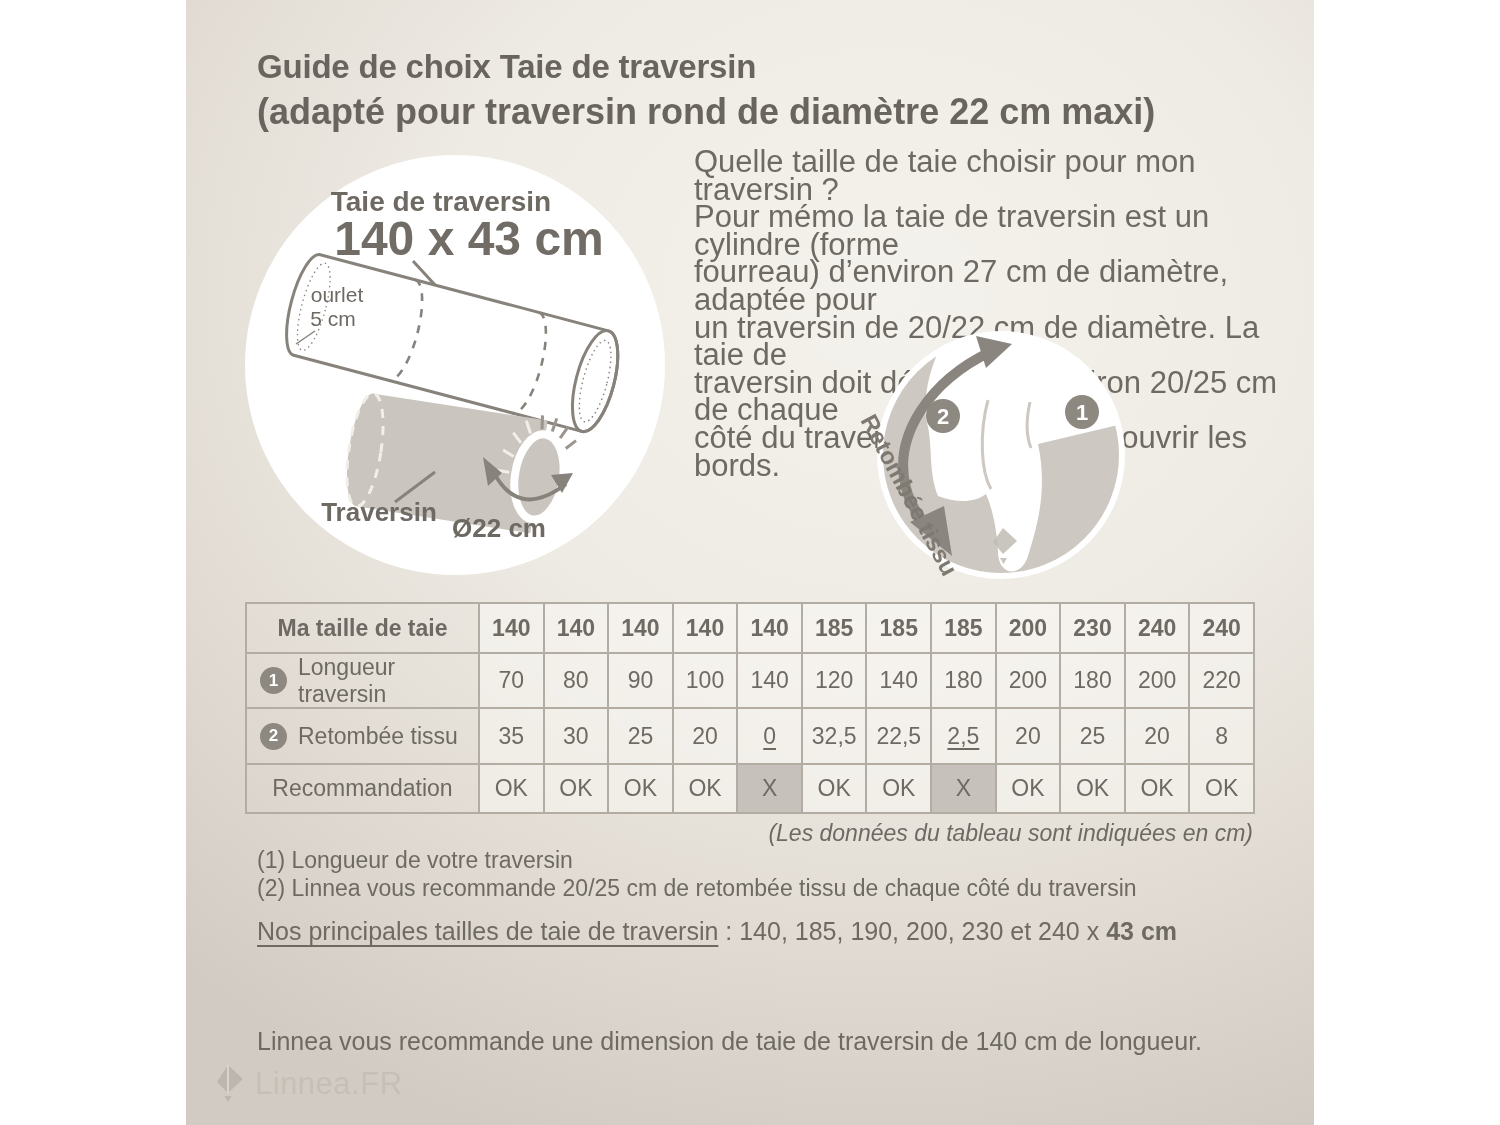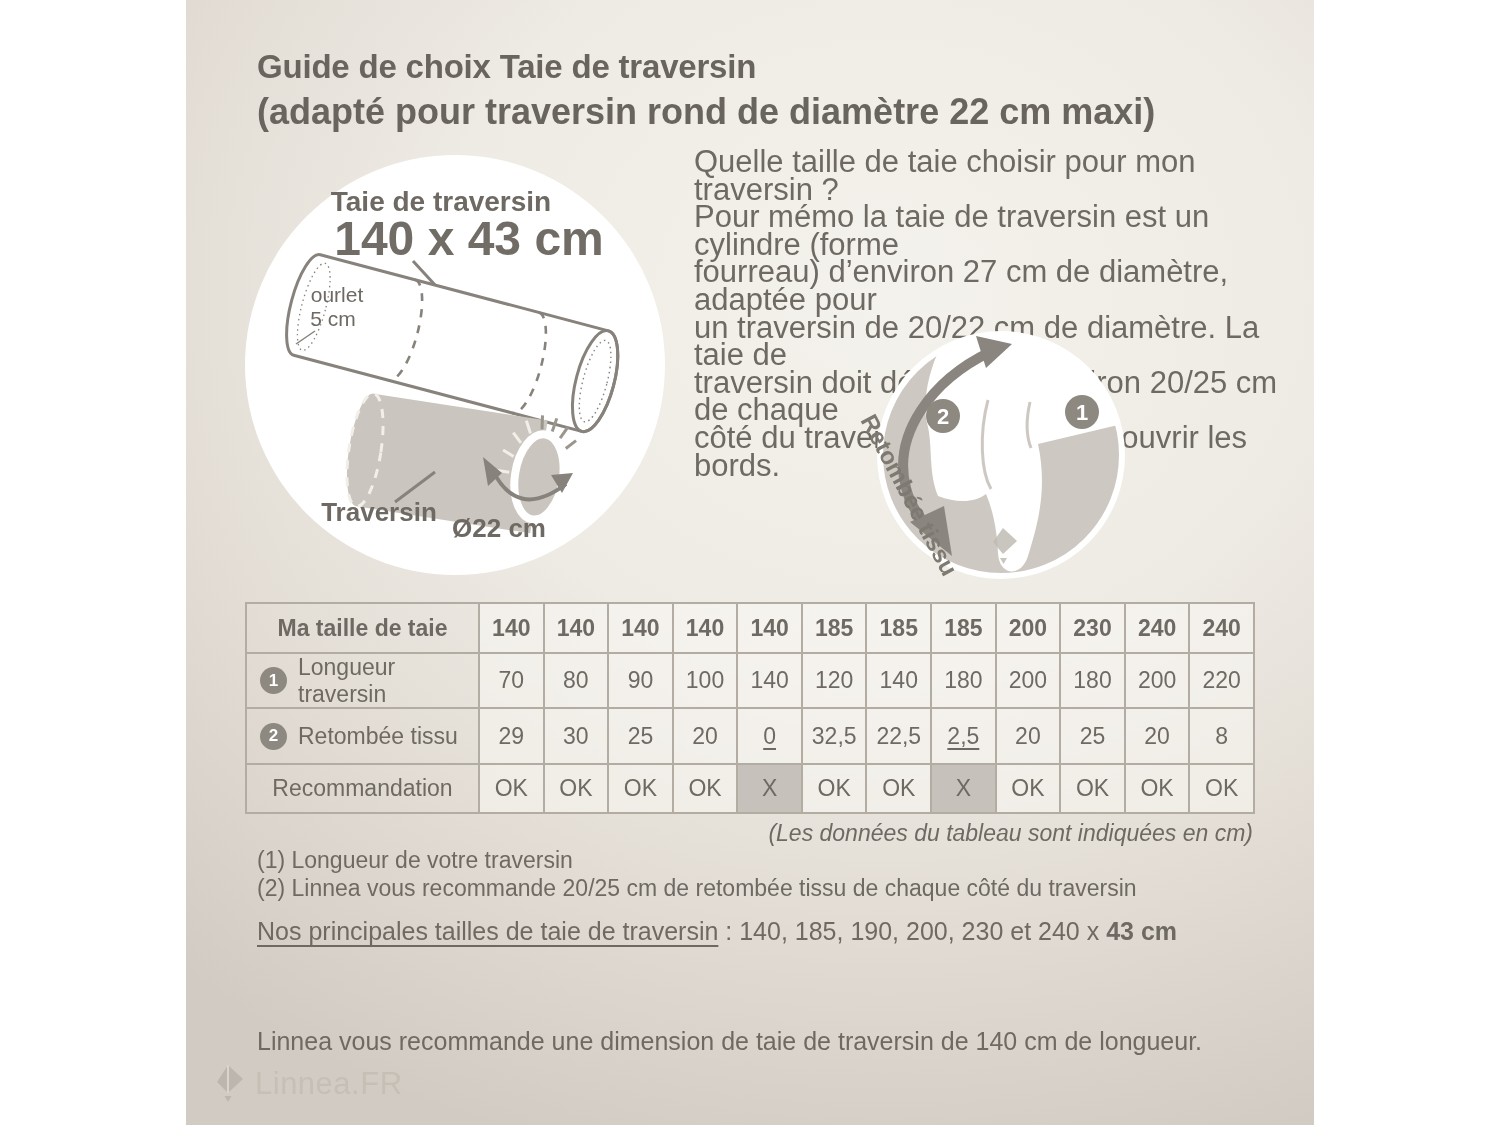--- a/index.html
+++ b/index.html
@@ -165,21 +165,21 @@
             <div class="tcell">220</div>
           </div>
       </div>
       <div class="trow r-2">
         <div class="tlabel with-badge">
           <span class="badge">2</span>
           <span>Retombée tissu</span>
         </div>
         <div class="tcells">
 
-        <div class="tcell">29</div>
+        <div class="tcell">35</div>
             <div class="tcell">30</div>
             <div class="tcell">25</div>
             <div class="tcell">20</div>
             <div class="tcell u-val">0</div>
             <div class="tcell">32,5</div>
             <div class="tcell">22,5</div>
             <div class="tcell u-val">2,5</div>
             <div class="tcell">20</div>
             <div class="tcell">25</div>
             <div class="tcell">20</div>

